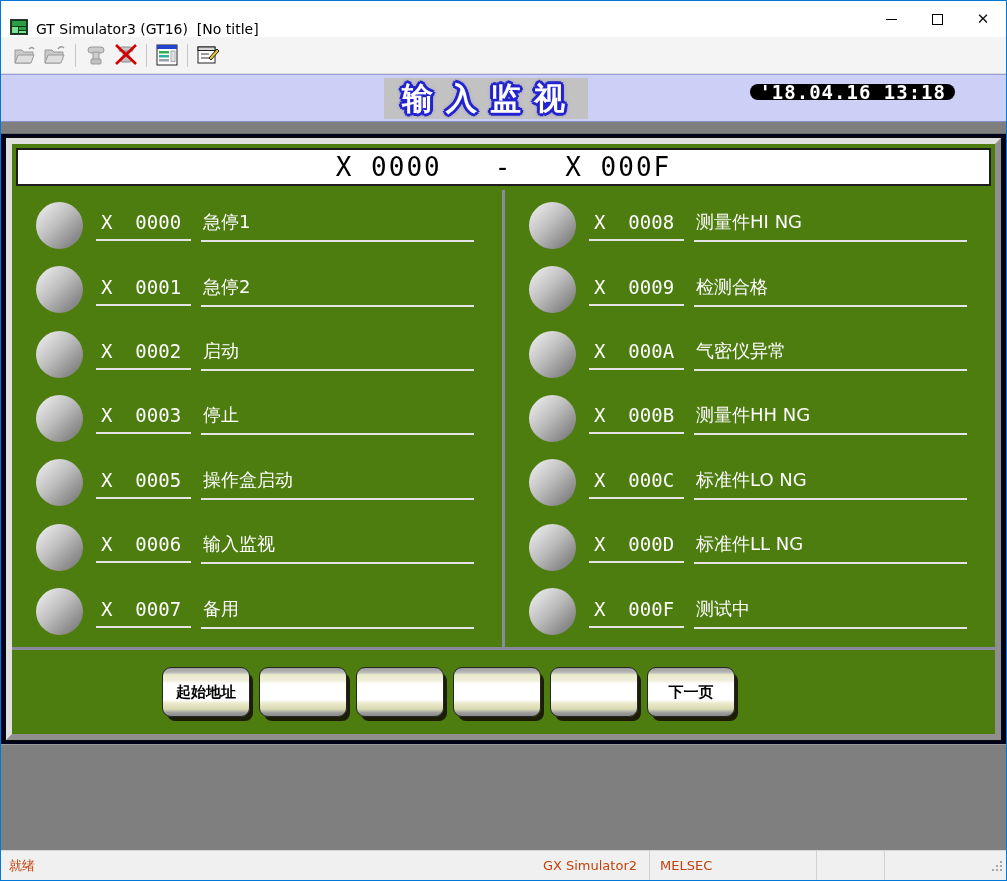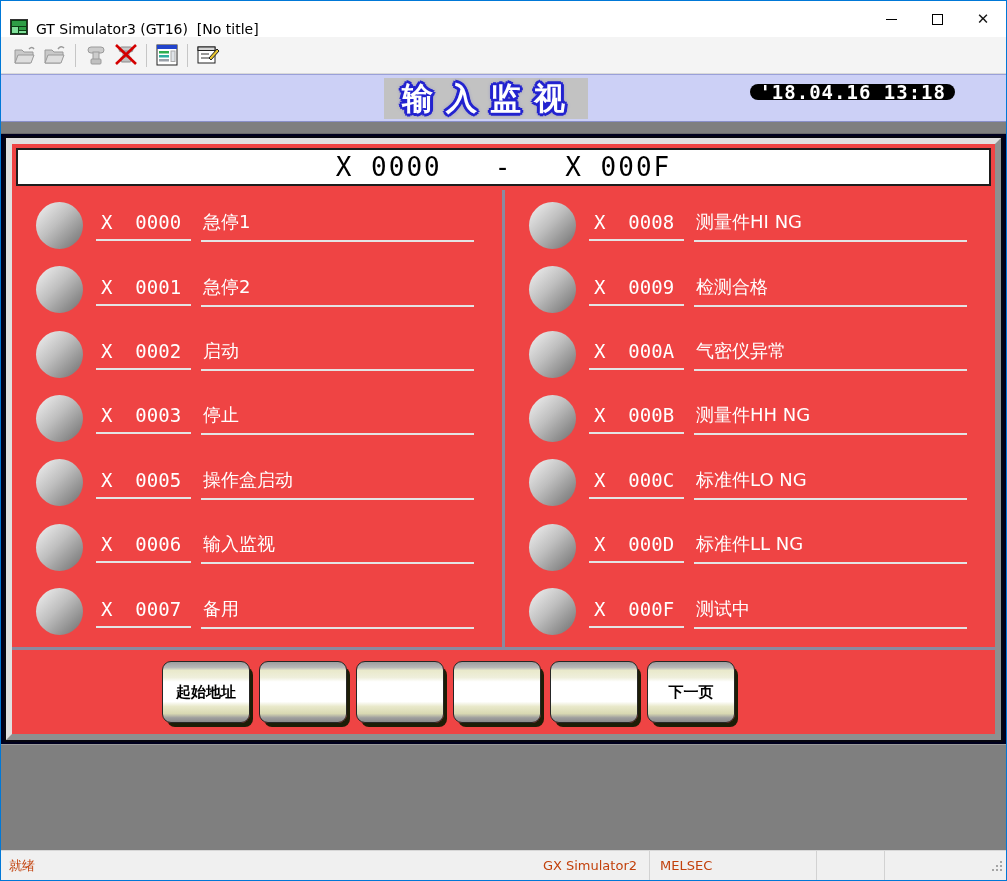--- a/index.html
+++ b/index.html
@@ -42,39 +42,39 @@
   .clock{position:absolute;right:51px;top:9px;height:16px;background:#000;border-radius:11px;color:#fff;
     display:flex;align-items:center;padding:0 9px;font-family:"DejaVu Sans Mono","Liberation Mono",monospace;
     font-size:19px;font-weight:bold;letter-spacing:1px;white-space:pre;}
 
   .gray-band{background:var(--gray-band);flex:none;}
   .gb-top{height:12px;border-bottom:1px solid #6a6a6a;}
   .gb-bottom{flex:1;border-top:1px solid #9a9a9a;}
 
   
   .screen{height:610px;background:var(--screen-bg);padding:4px 5px;flex:none;}
-  .panel{height:100%;background:#ef4444;border:6px solid #c9c9c9;border-top-color:#e0e0e0;border-left-color:#e0e0e0;
+  .panel{height:100%;background:#4d7c0f;border:6px solid #c9c9c9;border-top-color:#e0e0e0;border-left-color:#e0e0e0;
     border-right-color:#8f8f8f;border-bottom-color:#8f8f8f;outline:2px solid #06060f;display:flex;flex-direction:column;}
   .range-header{margin:4px;height:38px;background:#fff;border:2px solid #1d1d1d;display:flex;align-items:center;justify-content:center;
     font-family:"DejaVu Sans Mono","Liberation Mono",monospace;font-size:26px;color:#000;letter-spacing:2px;white-space:pre;flex:none;}
   .rows{flex:1;display:grid;grid-template-columns:1fr 3px 1fr;min-height:0;}
   .col{display:flex;flex-direction:column;padding:3px 12px;min-height:0;}
   .vdiv{background:var(--divider);}
   .row{flex:1;display:flex;align-items:center;padding-left:12px;min-height:0;}
   .led-ring{width:47px;height:47px;border-radius:50%;padding:3px;flex:none;
     background:linear-gradient(135deg,#f4f4f4 0%,#bfbfbf 45%,#6d6d6d 100%);}
   .led{width:100%;height:100%;border-radius:50%;}
   .led.on{background:radial-gradient(circle at 34% 28%,#ffffff 0%,#eaffea 12%,#9df09d 35%,#4ed44e 62%,#1da51d 85%,#0e780e 100%);}
   .led.off{background:radial-gradient(circle at 40% 33%,#699a69 0%,#1e641e 16%,#0c470c 45%,#063006 75%,#041f04 100%);}
   .addr{font-family:"DejaVu Sans Mono","Liberation Mono",monospace;font-size:19px;color:#fff;white-space:pre;
     border-bottom:2px solid #e4e4e4;padding:2px 10px 6px 5px;margin-left:13px;flex:none;}
   .lab{flex:1;border-bottom:2px solid #e4e4e4;margin:0 16px 0 10px;padding:2px 0 6px 2px;color:#fff;font-size:18px;min-height:31px;}
   .hsep{height:3px;background:var(--divider);flex:none;}
   .btns{height:84px;display:flex;align-items:center;padding-left:150px;gap:9px;flex:none;}
-  .fbtn{width:88px;height:62px;border-radius:9px;border:1px solid #262626;flex:none;color:#000;font-size:15px;font-weight:bold;
+  .fbtn{width:88px;height:50px;border-radius:9px;border:1px solid #262626;flex:none;color:#000;font-size:15px;font-weight:bold;
     display:flex;align-items:center;justify-content:center;box-shadow:4px 5px 0 -1px #1d1d07;
     background:linear-gradient(to bottom,#9e9e9e 0%,#b8b8b8 9%,#e9e9cb 14%,#efefdc 26%,#ffffff 33%,#ffffff 66%,#e9e9cb 74%,#d8d8b2 86%,#9e9e9e 93%,#8a8a8a 100%);}
 
   
   .statusbar{height:30px;background:var(--status-bg);border-top:1px solid #d7d7d7;display:flex;align-items:stretch;
     font-size:13px;color:#c2410c;flex:none;}
   .sb-left{flex:1;display:flex;align-items:center;padding:0 12px 0 8px;}
   .sb-gx{margin-left:auto;}
   .sb-cell{display:flex;align-items:center;padding:0 10px;border-left:1px solid #d2d2d2;}
   .sb-c1{width:167px;}

